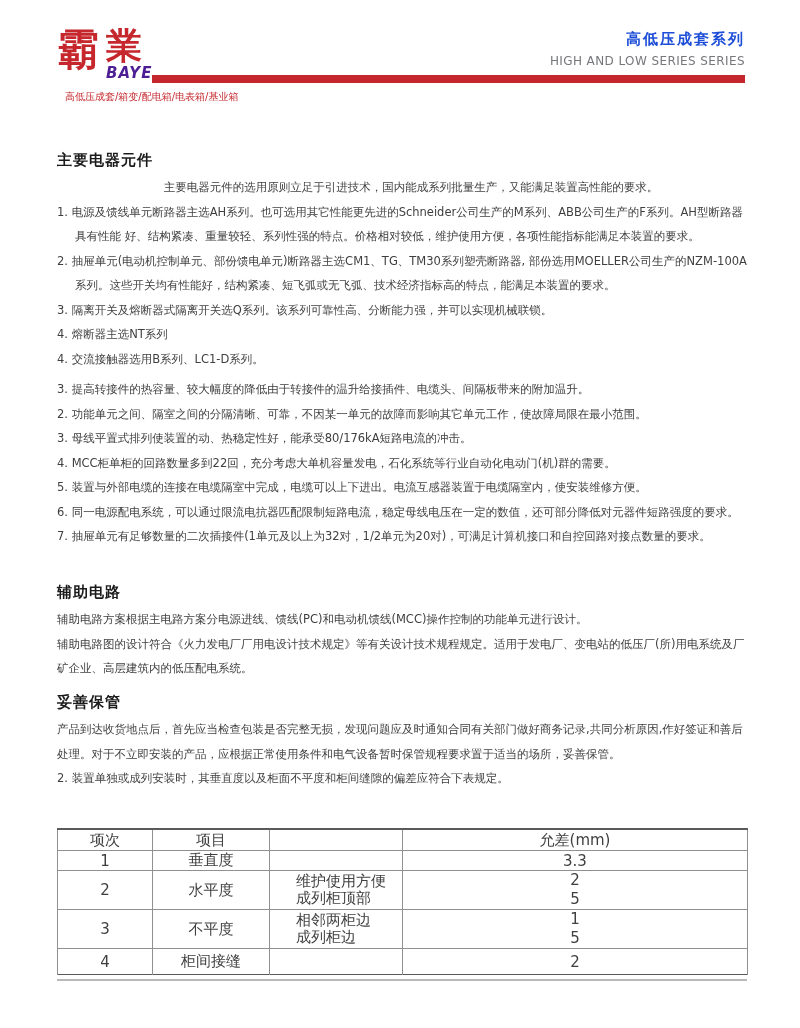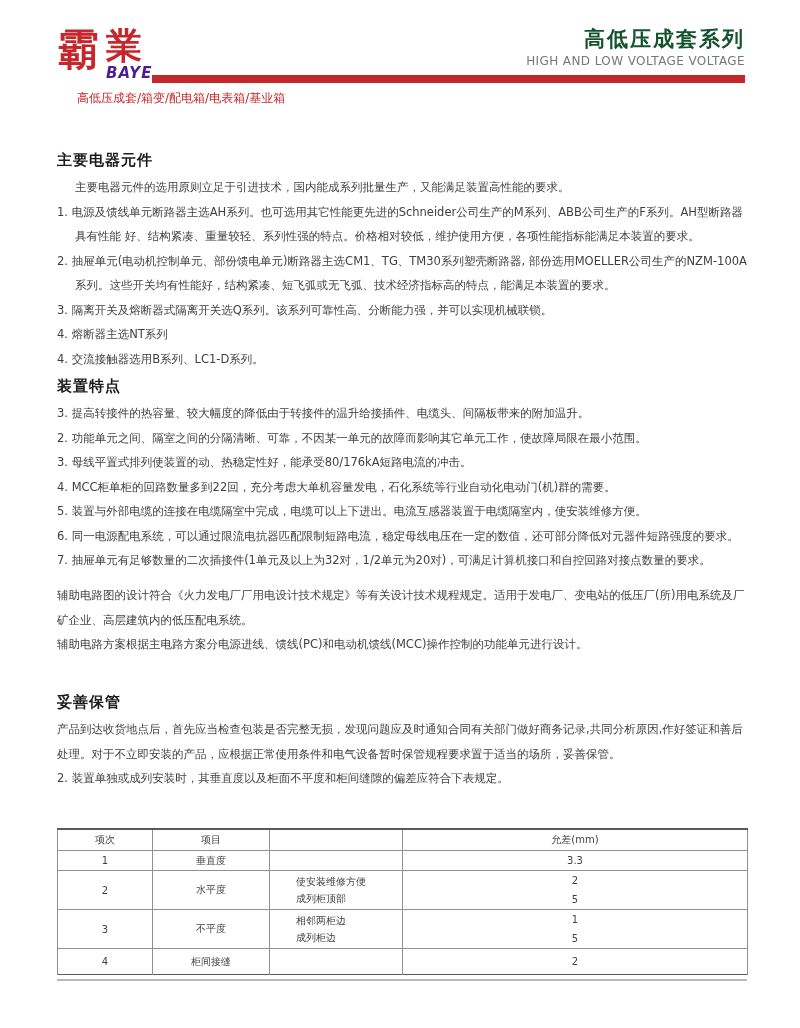--- a/index.html
+++ b/index.html
@@ -7,40 +7,40 @@
         font-family:"DejaVu Sans","Liberation Sans",sans-serif;color:#3f3f3f;overflow:hidden;}
 
   
   .logo{position:absolute;left:57px;top:28px;width:120px;height:72px;}
   .logo .char1{position:absolute;left:0;top:0;font-family:"DejaVu Serif","Liberation Serif",serif;
                font-weight:bold;font-size:42px;line-height:44px;color:#c5272d;}
   .logo .char2{position:absolute;left:49px;top:-3px;font-family:"DejaVu Serif","Liberation Serif",serif;
                font-weight:bold;font-size:36px;line-height:40px;color:#c5272d;}
   .logo .latin{position:absolute;left:49px;top:36px;font-style:italic;font-weight:bold;
                font-size:15px;letter-spacing:1px;color:#4c1d95;}
-  .logo .tagline{position:absolute;left:20px;top:62px;font-size:12px;white-space:nowrap;color:#c5272d;text-align:center;}
+  .logo .tagline{position:absolute;left:8px;top:62px;font-size:10px;white-space:nowrap;color:#c5272d;text-align:center;}
   .title-block{position:absolute;right:55px;top:27px;text-align:right;}
-  .title-cn{font-size:21px;font-weight:bold;letter-spacing:2px;color:#14532d;line-height:24px;}
+  .title-cn{font-size:15px;font-weight:bold;letter-spacing:2px;color:#1d4ed8;line-height:24px;}
   .title-en{font-size:12px;color:#76777a;letter-spacing:0.4px;margin-top:3px;}
   .red-bar{position:absolute;left:152px;top:75px;width:593px;height:8px;background:#c5272d;}
 
   
   .sec{position:absolute;left:57px;width:690px;margin-top:21px;}
   .sec h2{margin:0 0 6px 0;font-size:15px;line-height:18px;font-weight:bold;
           letter-spacing:1px;color:#1b1b1b;}
   .sec p,.sec .li{margin:0;font-size:11.5px;line-height:24.5px;color:#3f3f3f;}
-  .indent{padding-left:18px;}
+  .indent{padding-left:18px;text-align:center;}
   .li{padding-left:18px;text-indent:-18px;}
 
   
   .spec-table{position:absolute;left:57px;top:828px;width:690px;}
   table{border-collapse:collapse;width:690px;table-layout:fixed;
         border-top:2px solid #5a5a5a;border-bottom:1px solid #5a5a5a;}
   td,th{border-left:1px solid #909090;border-right:1px solid #909090;border-top:1px solid #909090;
-        font-size:10px;font-weight:normal;color:#3f3f3f;text-align:center;padding:0;}
+        font-size:15px;font-weight:normal;color:#3f3f3f;text-align:center;padding:0;}
   tr:first-child th{border-top:none;}
   th{height:20px;}
   td{height:19px;}
   .h2r{height:38px;}
   .h4r{height:25px;}
   .sub-cell{text-align:left;padding-left:26px;line-height:17px;}
   .vals div{height:19px;line-height:19px;}
   .after-line{margin-top:4px;border-top:2px solid #b9b9b9;width:690px;}
 </style>
 </head>
@@ -49,48 +49,48 @@
 <div class="page">
 
   <div class="logo">
     <span class="char1">霸</span>
     <span class="char2">業</span>
     <span class="latin">BAYE</span>
     <span class="tagline">高低压成套/箱变/配电箱/电表箱/基业箱</span>
   </div>
   <div class="title-block">
     <div class="title-cn">高低压成套系列</div>
-    <div class="title-en">HIGH AND LOW VOLTAGE VOLTAGE</div>
+    <div class="title-en">HIGH AND LOW SERIES SERIES</div>
   </div>
   <div class="red-bar"></div>
 
   <div class="sec" style="top:130px">
     <h2>主要电器元件</h2>
     <p class="indent">主要电器元件的选用原则立足于引进技术，国内能成系列批量生产，又能满足装置高性能的要求。</p>
     <div class="li">1. 电源及馈线单元断路器主选AH系列。也可选用其它性能更先进的Schneider公司生产的M系列、ABB公司生产的F系列。AH型断路器具有性能 好、结构紧凑、重量较轻、系列性强的特点。价格相对较低，维护使用方便，各项性能指标能满足本装置的要求。</div>
     <div class="li">2. 抽屉单元(电动机控制单元、部份馈电单元)断路器主选CM1、TG、TM30系列塑壳断路器, 部份选用MOELLER公司生产的NZM-100A系列。这些开关均有性能好，结构紧凑、短飞弧或无飞弧、技术经济指标高的特点，能满足本装置的要求。</div>
     <div class="li">3. 隔离开关及熔断器式隔离开关选Q系列。该系列可靠性高、分断能力强，并可以实现机械联锁。</div>
     <div class="li">4. 熔断器主选NT系列</div>
     <div class="li">4. 交流接触器选用B系列、LC1-D系列。</div>
   </div>
 
   <div class="sec" style="top:356px">
-    <h2>装置特点</h2>
     <div class="li">3. 提高转接件的热容量、较大幅度的降低由于转接件的温升给接插件、电缆头、间隔板带来的附加温升。</div>
     <div class="li">2. 功能单元之间、隔室之间的分隔清晰、可靠，不因某一单元的故障而影响其它单元工作，使故障局限在最小范围。</div>
     <div class="li">3. 母线平置式排列使装置的动、热稳定性好，能承受80/176kA短路电流的冲击。</div>
     <div class="li">4. MCC柜单柜的回路数量多到22回，充分考虑大单机容量发电，石化系统等行业自动化电动门(机)群的需要。</div>
     <div class="li">5. 装置与外部电缆的连接在电缆隔室中完成，电缆可以上下进出。电流互感器装置于电缆隔室内，使安装维修方便。</div>
     <div class="li">6. 同一电源配电系统，可以通过限流电抗器匹配限制短路电流，稳定母线电压在一定的数值，还可部分降低对元器件短路强度的要求。</div>
     <div class="li">7. 抽屉单元有足够数量的二次插接件(1单元及以上为32对，1/2单元为20对)，可满足计算机接口和自控回路对接点数量的要求。</div>
   </div>
 
   <div class="sec" style="top:562px">
+    <h2>辅助电路</h2>
+    <p>辅助电路方案根据主电路方案分电源进线、馈线(PC)和电动机馈线(MCC)操作控制的功能单元进行设计。</p>
     <p>辅助电路图的设计符合《火力发电厂厂用电设计技术规定》等有关设计技术规程规定。适用于发电厂、变电站的低压厂(所)用电系统及厂矿企业、高层建筑内的低压配电系统。</p>
-    <p>辅助电路方案根据主电路方案分电源进线、馈线(PC)和电动机馈线(MCC)操作控制的功能单元进行设计。</p>
   </div>
 
   <div class="sec" style="top:672px">
     <h2>妥善保管</h2>
     <p>产品到达收货地点后，首先应当检查包装是否完整无损，发现问题应及时通知合同有关部门做好商务记录,共同分析原因,作好签证和善后处理。对于不立即安装的产品，应根据正常使用条件和电气设备暂时保管规程要求置于适当的场所，妥善保管。</p>
     <div class="li">2. 装置单独或成列安装时，其垂直度以及柜面不平度和柜间缝隙的偏差应符合下表规定。</div>
   </div>
 
   <div class="spec-table">
     <table>
@@ -110,21 +110,21 @@
       <tr>
         <td>1</td>
         <td>垂直度</td>
         <td></td>
         <td>3.3</td>
       </tr>
       <tr>
         <td class="h2r">2</td>
         <td class="h2r">水平度</td>
         <td class="h2r sub-cell">
-          <div>使安装维修方便</div>
+          <div>维护使用方便</div>
           <div>成列柜顶部</div>
         </td>
         <td class="h2r vals">
           <div>2</div>
           <div>5</div>
         </td>
       </tr>
       <tr>
         <td class="h2r">3</td>
         <td class="h2r">不平度</td>

